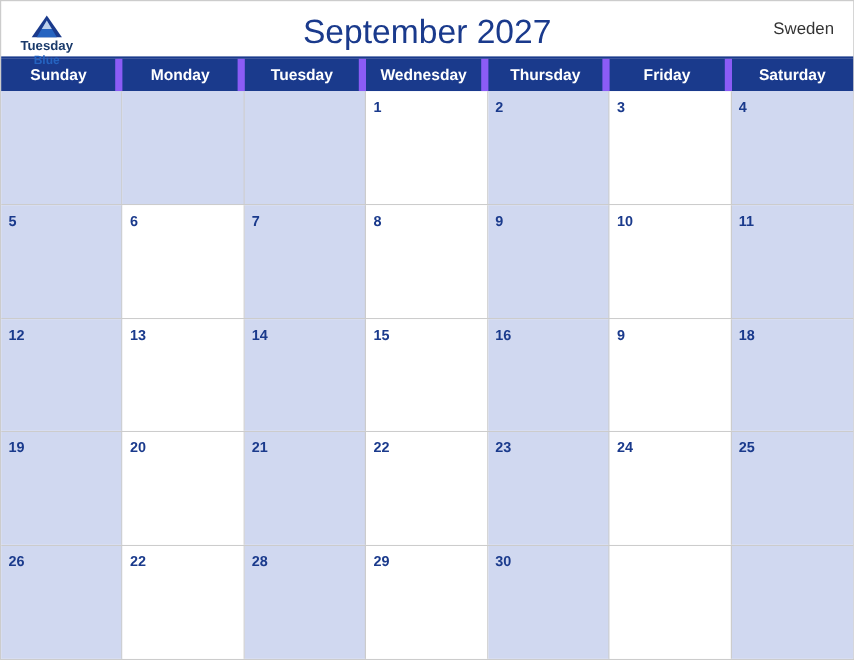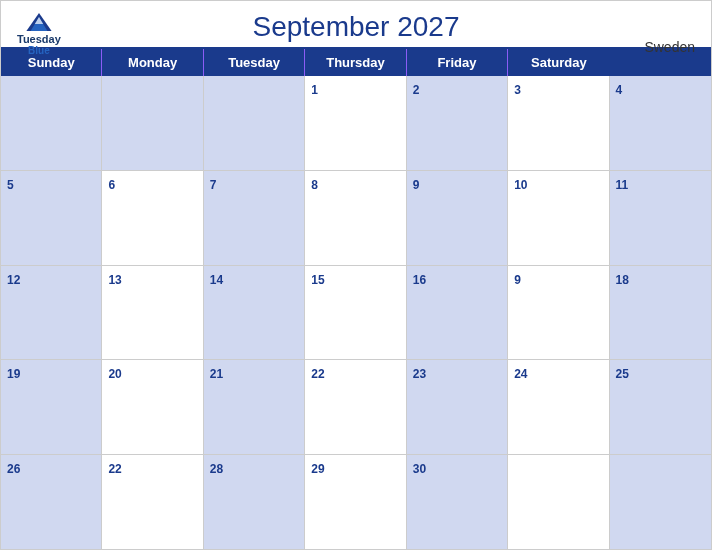--- a/index.html
+++ b/index.html
@@ -50,21 +50,20 @@
     .logo-icon {
       width: 28px;
       height: 22px;
     }
     .country-label {
       position: absolute;
       right: 16px;
       top: 14px;
       font-size: 14px;
       color: #333;
-      margin-top: 24px;
     }
     .month-title {
       font-size: 28px;
       color: #1a3a8c;
       font-weight: normal;
       text-align: center;
     }
     .calendar-grid {
       flex: 1;
       display: flex;
@@ -75,21 +74,21 @@
       display: grid;
       grid-template-columns: repeat(7, 1fr);
       background: #1a3a8c;
     }
     .day-header {
       color: #fff;
       text-align: center;
       padding: 6px 2px;
       font-size: 13px;
       font-weight: bold;
-      border-right: 1px solid #8b5cf6;
+      border-right: 6px solid #8b5cf6;
     }
     .day-header:last-child {
       border-right: none;
     }
     .weeks-container {
       flex: 1;
       display: flex;
       flex-direction: column;
     }
     .week-row {
@@ -137,20 +136,21 @@
       <span class="logo-text-blue">Blue</span>
     </div>
     <h1 class="month-title">September 2027</h1>
     <span class="country-label">Sweden</span>
   </div>
   <div class="calendar-grid">
     <div class="day-headers">
     <div class="day-header">Sunday</div>
         <div class="day-header">Monday</div>
         <div class="day-header">Tuesday</div>
+        <div class="day-header">Wednesday</div>
         <div class="day-header">Thursday</div>
         <div class="day-header">Friday</div>
         <div class="day-header">Saturday</div>
       </div>
     <div class="weeks-container">
     <div class="week-row">
           <div class="day-cell dark-bg empty"><span class="day-number">0</span></div>
           <div class="day-cell dark-bg empty"><span class="day-number">0</span></div>
           <div class="day-cell dark-bg empty"><span class="day-number">0</span></div>
           <div class="day-cell"><span class="day-number">1</span></div>

